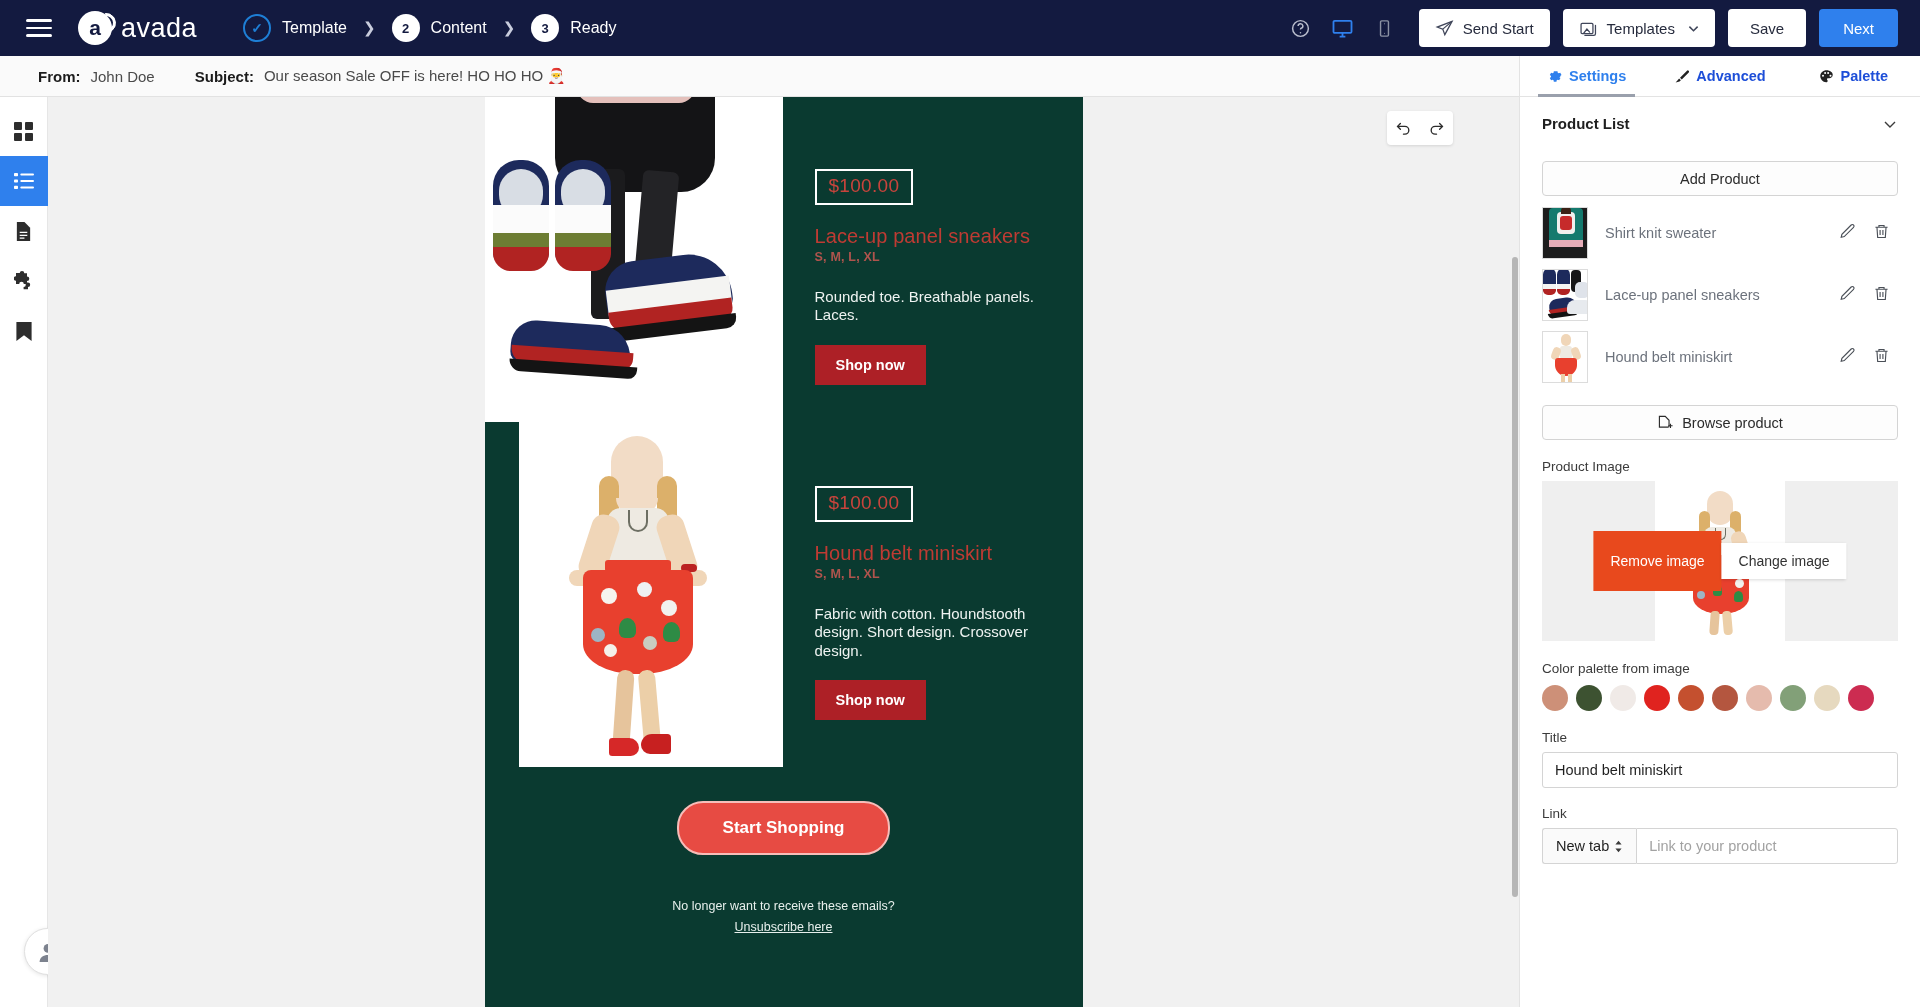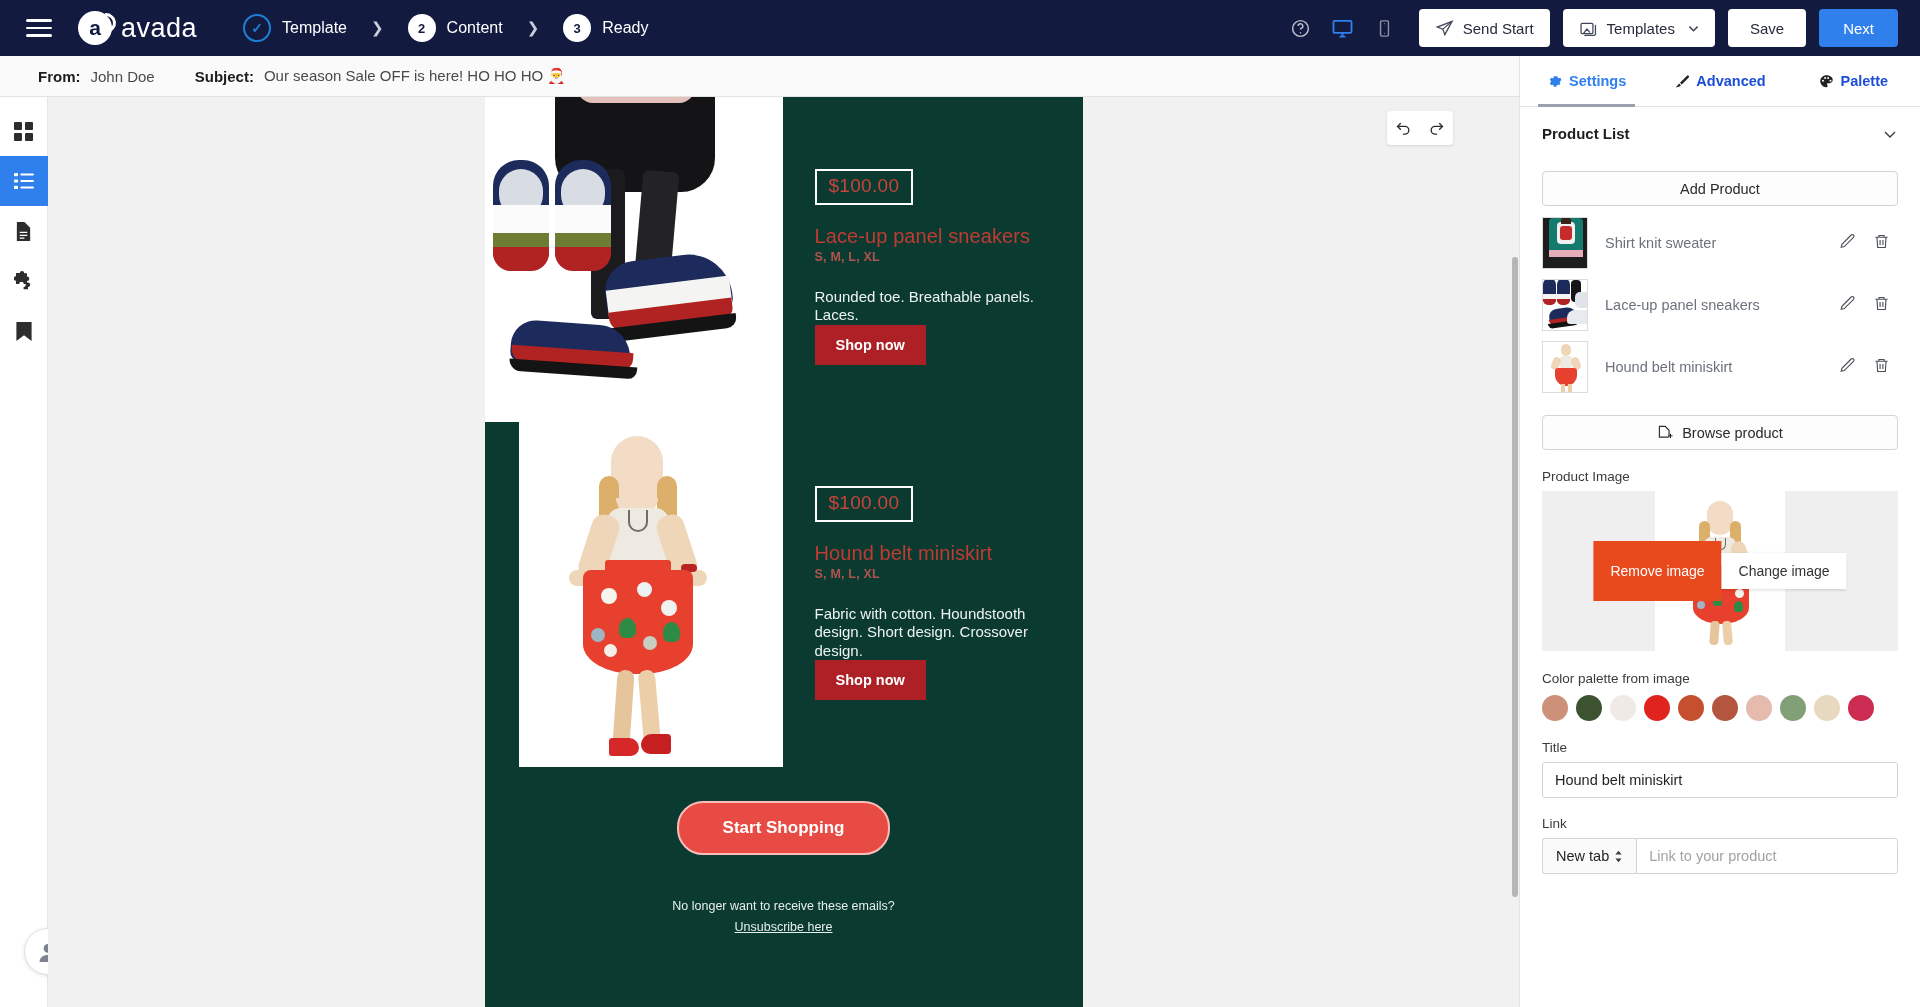--- a/index.html
+++ b/index.html
@@ -26,21 +26,21 @@
     font-size: 21px; font-weight: bold; position: relative;
   }
   .logo-mark::after {
     content: ""; position: absolute; right: -4px; top: 2px;
     width: 14px; height: 14px; border-radius: 50%;
     border: 3px solid #fff; border-left-color: transparent; border-bottom-color: transparent;
     transform: rotate(40deg);
   }
   .logo-text { font-size: 27px; letter-spacing: .5px; margin-left: 9px; font-weight: 500; }
 
-  .steps { display: flex; align-items: center; margin-left: 46px; gap: 8px; }
+  .steps { display: flex; align-items: center; margin-left: 46px; gap: 0; }
   .step { display: flex; align-items: center; }
   .step-badge {
     width: 28px; height: 28px; border-radius: 50%;
     background: #fff; color: #131a40; font-size: 13px;
     display: flex; align-items: center; justify-content: center; font-weight: 600;
   }
   .step-badge.done { background: transparent; border: 2.5px solid #1e7fd6; color: #1e7fd6; }
   .step-badge.done::after {
     content: "✓"; font-size: 14px; color: #1e7fd6; font-weight: bold;
   }
@@ -122,21 +122,21 @@
 
   .price-box {
     display: inline-block; border: 2px solid #ffffff; color: #c8443c;
     font-size: 19px; padding: 4px 12px 6px; letter-spacing: .3px;
   }
   .prod-title { color: #bf3b33; font-size: 20px; margin-top: 20px; letter-spacing: .1px; }
   .prod-sizes { color: #b0544d; font-size: 12.5px; font-weight: bold; margin-top: 2px; letter-spacing: .2px; }
   .prod-desc { color: #eef3f1; font-size: 15px; line-height: 1.22; margin-top: 24px; max-width: 230px; }
   .shop-btn {
     display: inline-block; background: #ad2026; color: #ffffff;
-    font-size: 14.5px; font-weight: bold; padding: 12px 21px; cursor: pointer;
+    font-size: 14.5px; font-weight: bold; padding: 12px 21px; margin-top: 20px; cursor: pointer;
   }
 
   .footer-area { background: #0a3a30; text-align: center; padding: 34px 0 30px; }
   .start-btn {
     display: inline-block; background: #e74b43; color: #fff;
     font-size: 17px; font-weight: bold; padding: 15px 44px; border-radius: 26px;
     border: 2px solid #f7bdb9; cursor: pointer;
   }
   .foot-text { color: #e7efec; font-size: 12.5px; margin-top: 44px; }
   .foot-link { color: #e7efec; font-size: 12.5px; margin-top: 7px; text-decoration: underline; display: inline-block; cursor: pointer; }
@@ -144,21 +144,21 @@
   .scrollbar-v {
     position: absolute; right: 1px; top: 160px; width: 6px; height: 640px;
     background: #b6b6b6; border-radius: 3px; cursor: pointer;
   }
 
   
   .panel {
     position: absolute; right: 0; top: 56px; width: 401px; height: 951px;
     background: #ffffff; border-left: 1px solid #e3e3e3;
   }
-  .panel-tabs { display: flex; height: 51px; border-bottom: 1px solid #e3e3e3; }
+  .panel-tabs { display: flex; height: 41px; border-bottom: 1px solid #e3e3e3; }
   .ptab {
     flex: 1; display: flex; align-items: center; justify-content: center; gap: 7px;
     font-size: 14.5px; font-weight: bold; color: #1d4ed8; cursor: pointer; position: relative;
   }
   .ptab.active { color: #2f80ed; }
   .ptab.active::after {
     content: ""; position: absolute; left: 18px; right: 18px; bottom: -1px;
     height: 3px; background: #9aa0ac;
   }
 

